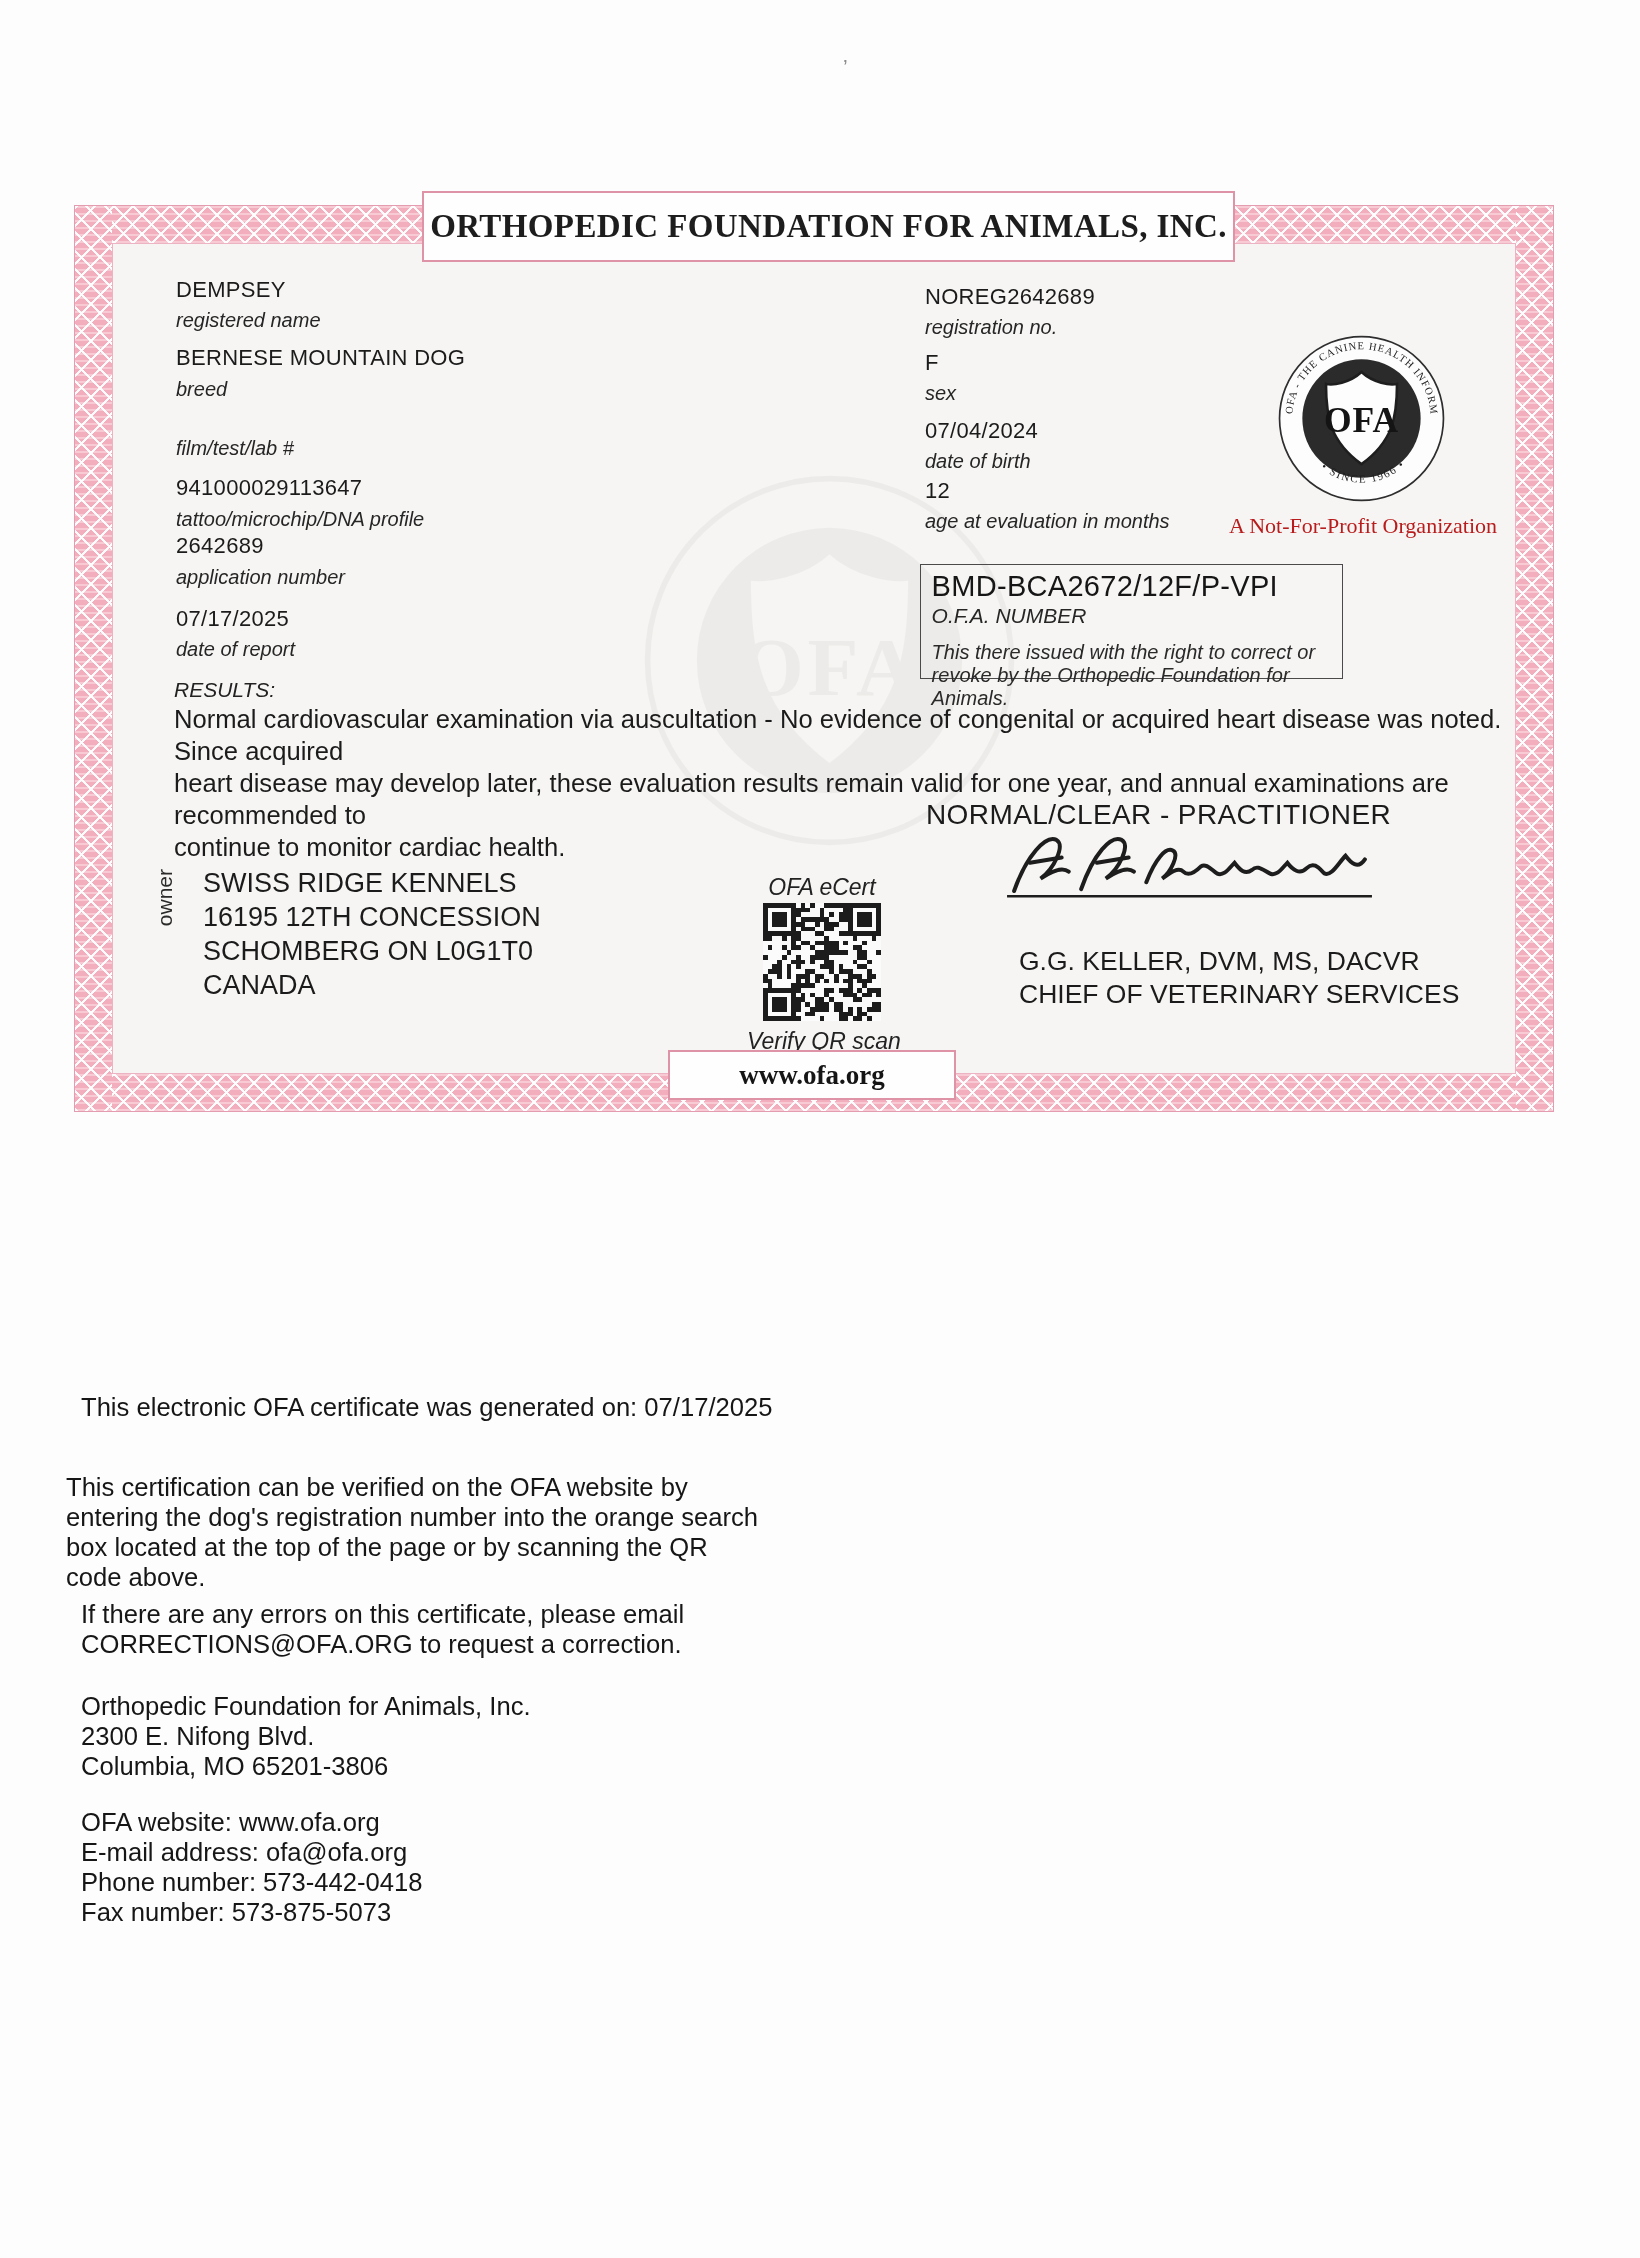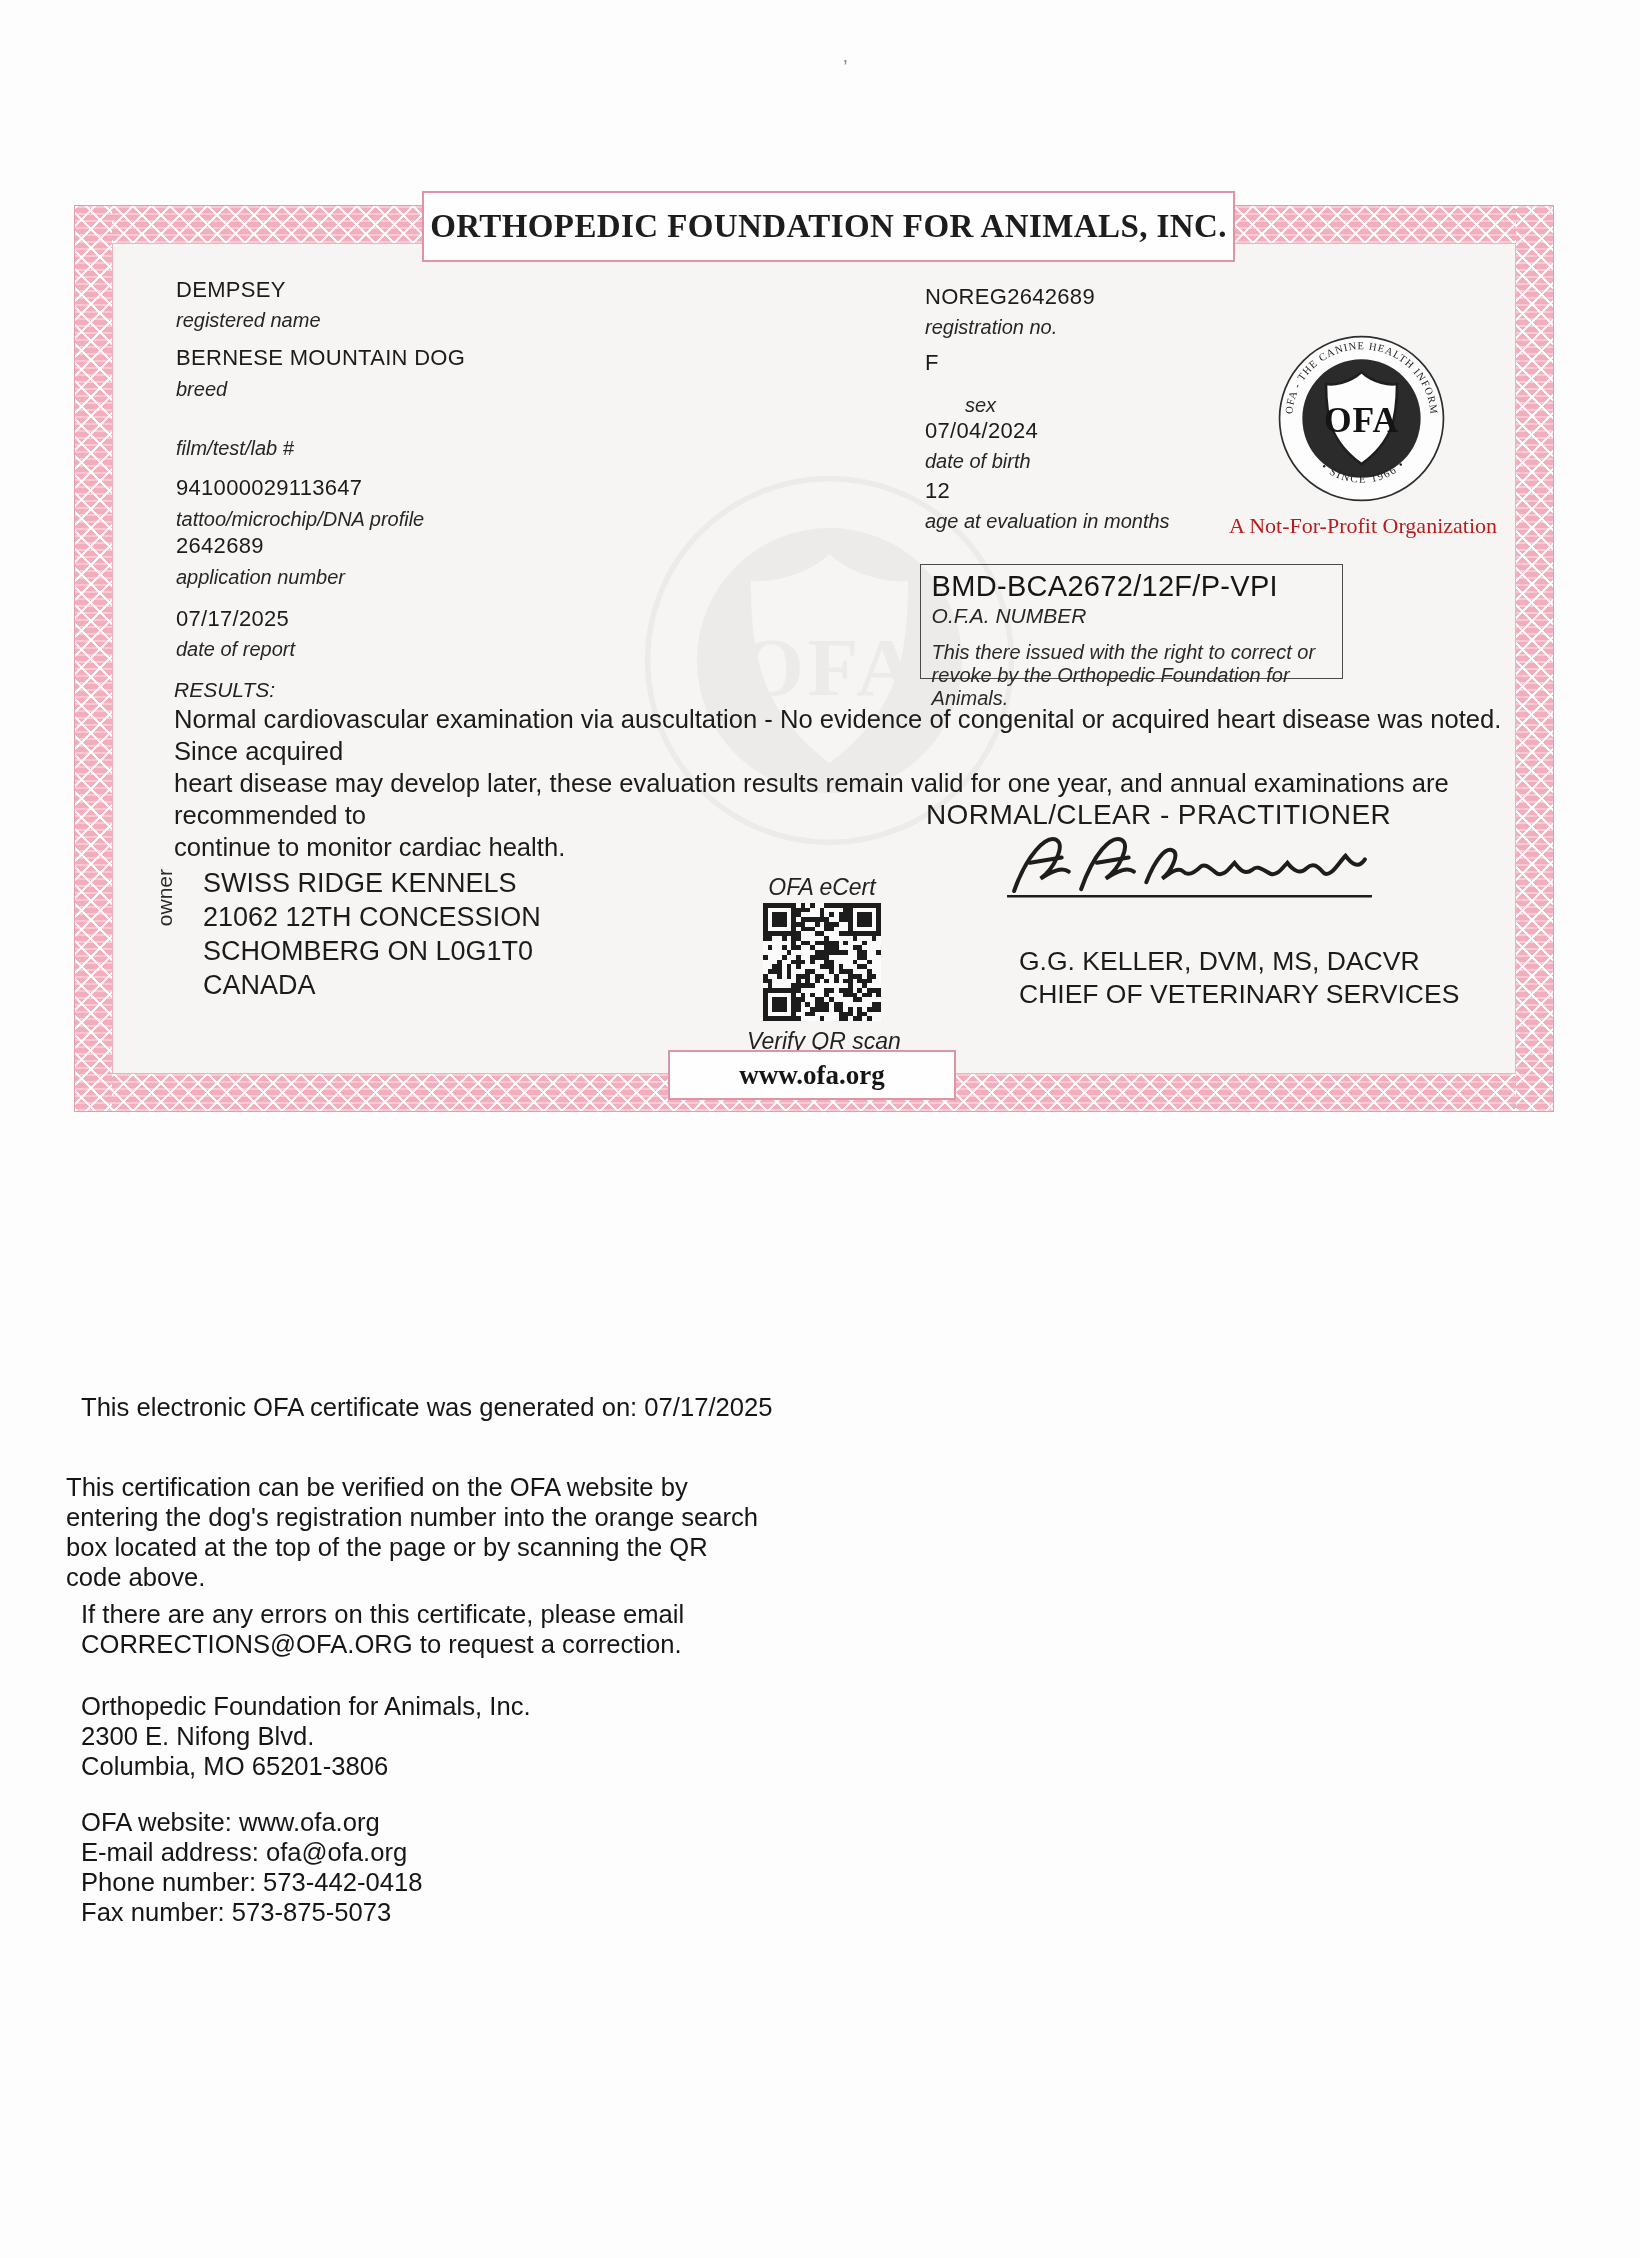--- a/index.html
+++ b/index.html
@@ -114,21 +114,21 @@
     <div class="abs val" style="left:101px; top:327px;">2642689</div>
     <div class="abs lbl" style="left:101px; top:360px;">application number</div>
 
     <div class="abs val" style="left:101px; top:400px;">07/17/2025</div>
     <div class="abs lbl" style="left:101px; top:432px;">date of report</div>
 
     <div class="abs val" style="left:850px; top:78px;">NOREG2642689</div>
     <div class="abs lbl" style="left:850px; top:110px;">registration no.</div>
 
     <div class="abs val" style="left:850px; top:144px;">F</div>
-    <div class="abs lbl" style="left:890px; top:176px;margin-top:12px;">sex</div>
+    <div class="abs lbl" style="left:850px; top:176px;">sex</div>
 
     <div class="abs val" style="left:850px; top:212px;">07/04/2024</div>
     <div class="abs lbl" style="left:850px; top:244px;">date of birth</div>
 
     <div class="abs val" style="left:850px; top:272px;">12</div>
     <div class="abs lbl" style="left:850px; top:304px;">age at evaluation in months</div>
 
     <svg class="abs" style="left:1202px; top:128px;" width="169" height="169" viewBox="0 0 200 200">
       <circle cx="100" cy="100" r="97" fill="#fdfdfd" stroke="#2e2e2e" stroke-width="2"></circle>
       <circle cx="100" cy="100" r="70" fill="#2b2b2b"></circle>
@@ -156,21 +156,21 @@
 
     <div class="abs results-heading" style="left:99px; top:472px;">RESULTS:</div>
     <div class="abs results-body" style="left:99px; top:497px; width:1341px;">Normal cardiovascular examination via auscultation - No evidence of congenital or acquired heart disease was noted.  Since acquired
 heart disease may develop later, these evaluation results remain valid for one year, and annual examinations are recommended to
 continue to monitor cardiac health.</div>
 
     <div class="abs status-line" style="left:851px; top:593px;">NORMAL/CLEAR - PRACTITIONER</div>
 
     <div class="abs owner-label" style="left:78px; top:663px;">owner</div>
     <div class="abs owner-lines" style="left:128px; top:660px;">SWISS RIDGE KENNELS
-21062 12TH CONCESSION
+16195 12TH CONCESSION
 SCHOMBERG ON L0G1T0
 CANADA</div>
 
     <div class="abs ecert-caption" style="left:688px; top:668px; width:118px; text-align:center;">OFA eCert</div>
     <svg class="abs" style="left:688px; top:697px;" width="118" height="118" viewBox="0 0 25 25" shape-rendering="crispEdges">
         <rect x="0" y="0" width="25" height="25" fill="#fbfbfb"></rect>
         <rect x="0" y="0" width="1" height="1" fill="#1c1c1c"></rect>
         <rect x="1" y="0" width="1" height="1" fill="#1c1c1c"></rect>
         <rect x="2" y="0" width="1" height="1" fill="#1c1c1c"></rect>
         <rect x="3" y="0" width="1" height="1" fill="#1c1c1c"></rect>

